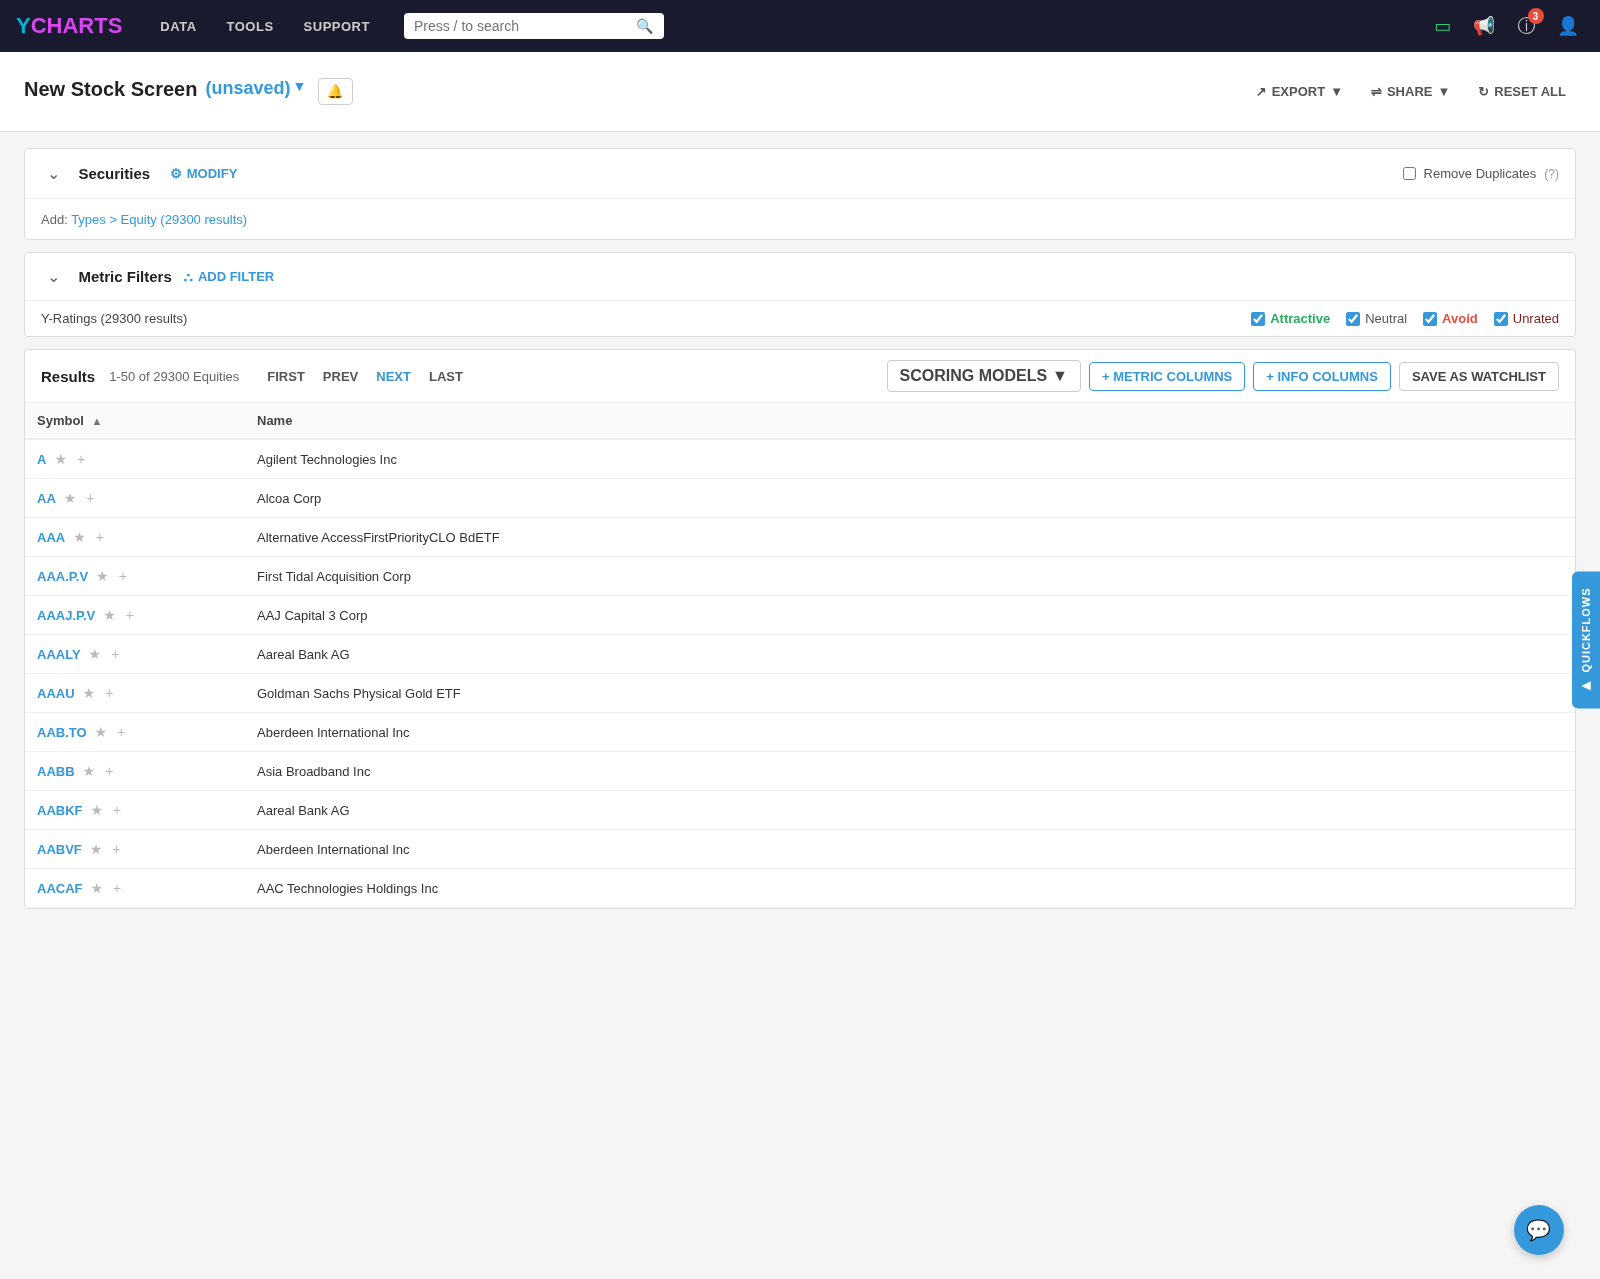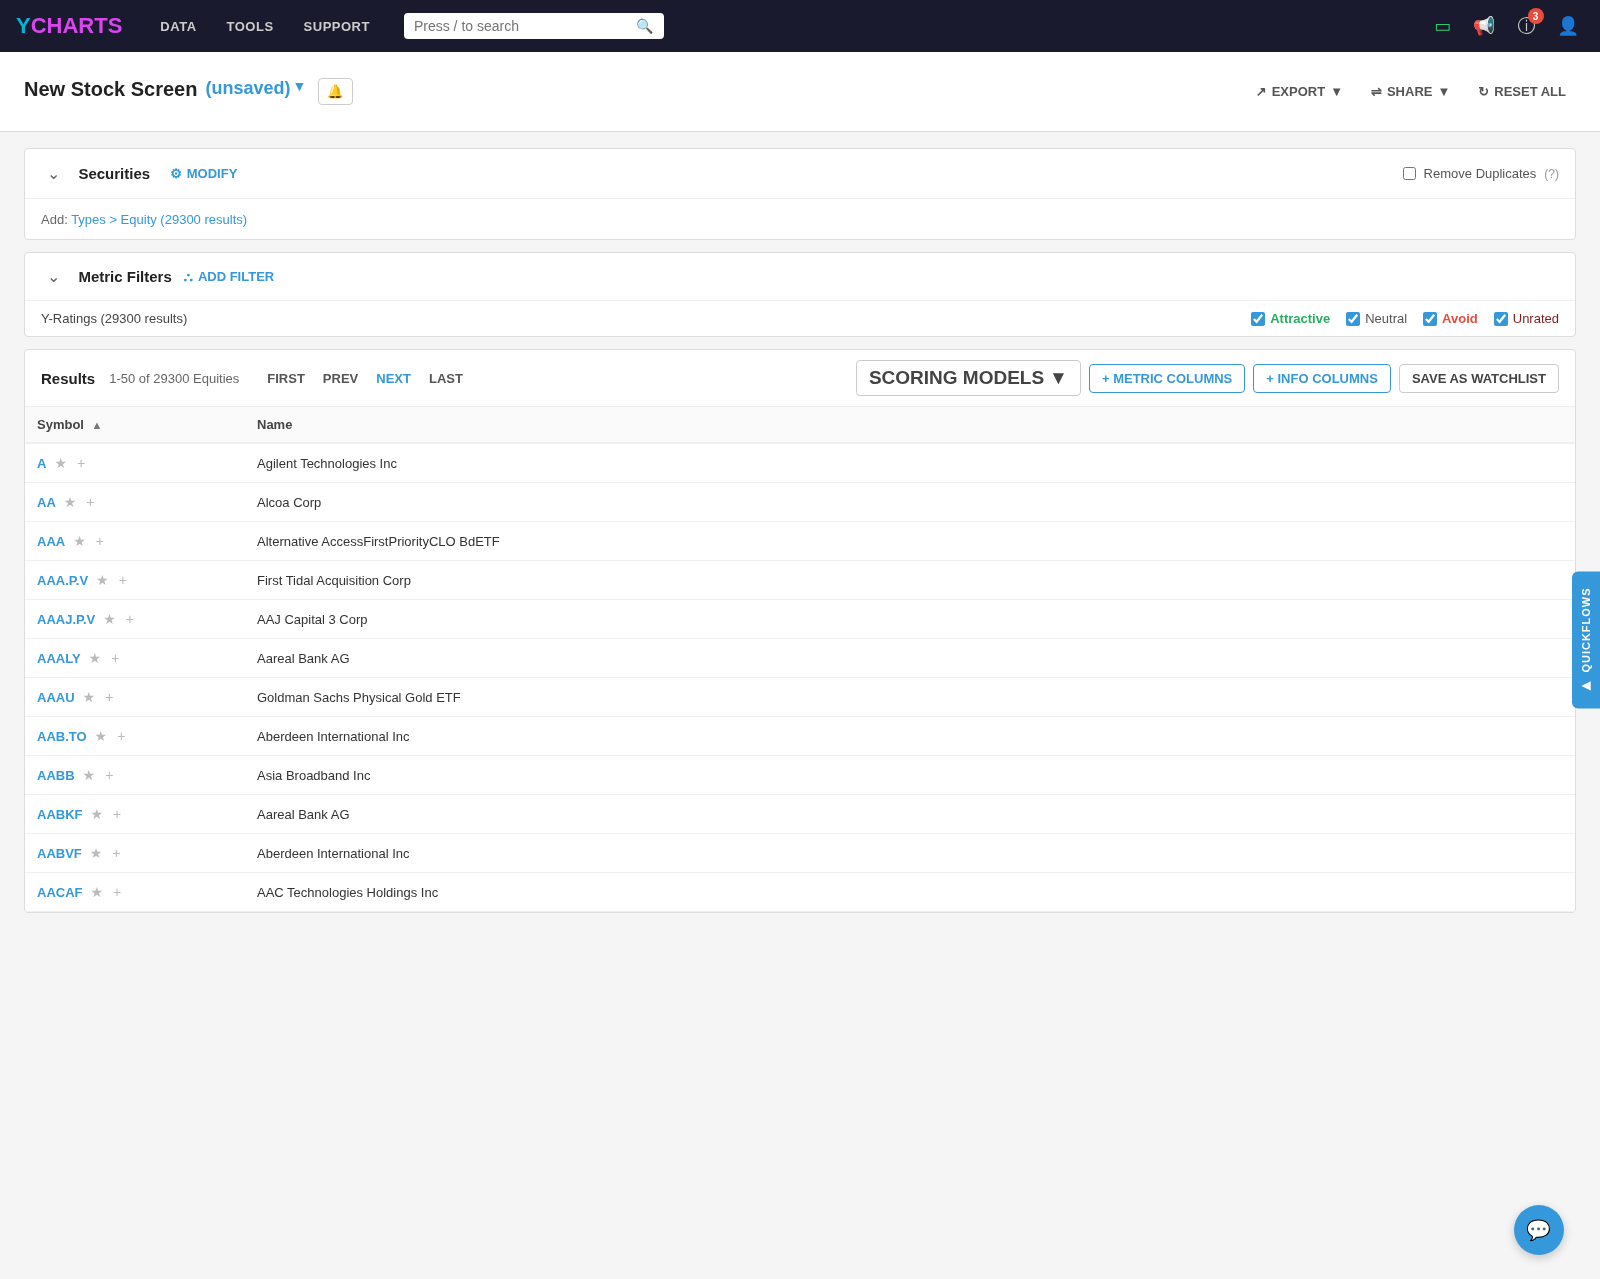--- a/index.html
+++ b/index.html
@@ -274,21 +274,21 @@
     }
     .scoring-btn {
       display: flex;
       align-items: center;
       gap: 5px;
       background: #fff;
       border: 1px solid #ccc;
       border-radius: 4px;
       cursor: pointer;
       color: #444;
-      font-size: 19px;
+      font-size: 16px;
       font-weight: 600;
       padding: 6px 12px;
     }
     .metric-col-btn {
       display: flex;
       align-items: center;
       gap: 5px;
       background: #fff;
       border: 1px solid #3498db;
       border-radius: 4px;

